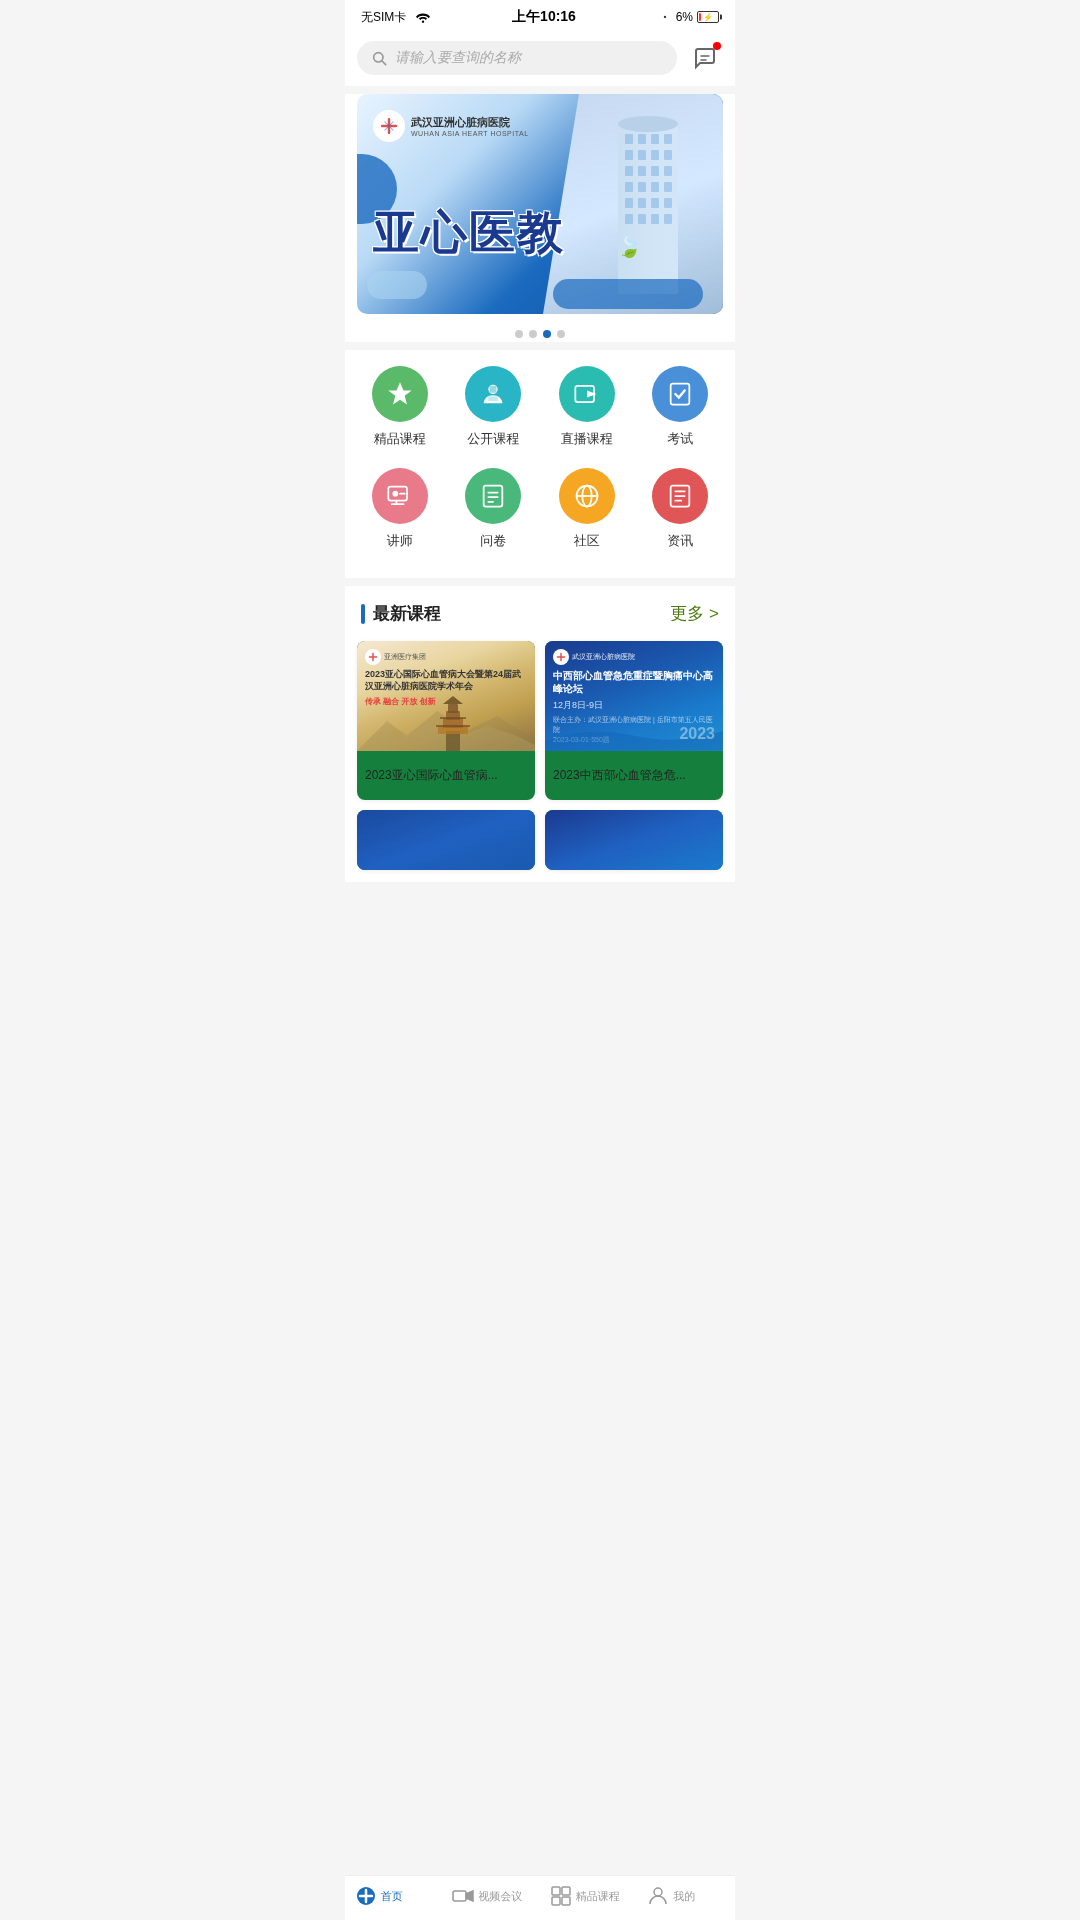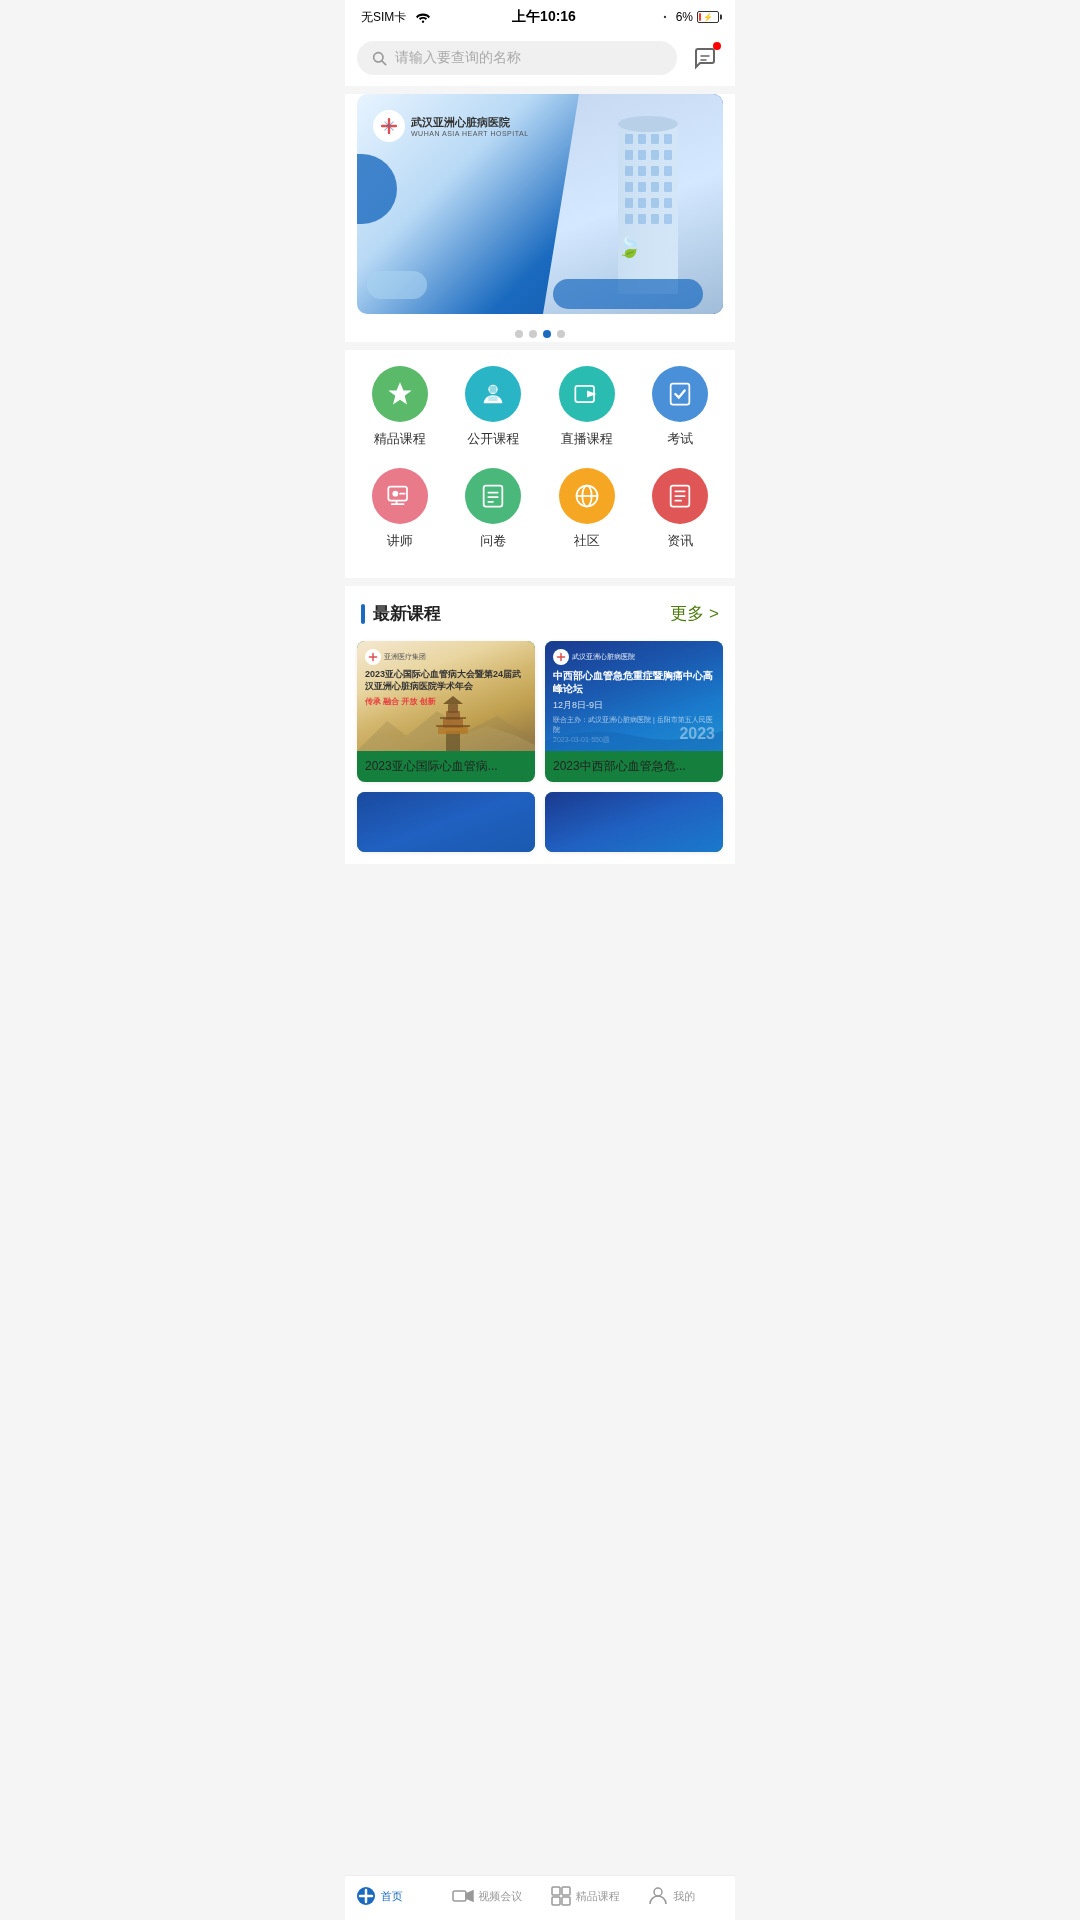--- a/index.html
+++ b/index.html
@@ -73,20 +73,21 @@
       gap: 10px;
     }
     .search-input-wrapper {
       flex: 1;
       background: #f0f0f0;
       border-radius: 20px;
       display: flex;
       align-items: center;
       padding: 8px 14px;
       gap: 8px;
+      font-style: italic;
     }
     .search-icon-svg {
       width: 16px;
       height: 16px;
       color: #999;
     }
     .search-placeholder {
       color: #aaa;
       font-size: 14px;
     }
@@ -389,21 +390,21 @@
     }
     .pagoda-visual {
       position: absolute;
       bottom: 0;
       left: 50%;
       transform: translateX(-40%);
       width: 70px;
       height: 60px;
     }
     .course-info {
-      padding: 7px 8px;
+      padding: 16px 8px;
     }
     .course-name {
       font-size: 12px;
       color: #222;
       line-height: 1.4;
       overflow: hidden;
       display: -webkit-box;
       -webkit-line-clamp: 2;
       -webkit-box-orient: vertical;
     }
@@ -501,20 +502,21 @@
           <path d="M16 6 L16 26 M6 16 L26 16" stroke="#e05050" stroke-width="3.5" stroke-linecap="round"></path>
           <path d="M10 10 L22 22 M22 10 L10 22" stroke="#1a6abf" stroke-width="1.5" stroke-linecap="round" opacity="0.5"></path>
         </svg>
       </div>
       <div class="hospital-name-block">
         <span class="hospital-name-cn">武汉亚洲心脏病医院</span>
         <span class="hospital-name-en">WUHAN ASIA HEART HOSPITAL</span>
       </div>
     </div>
 
+    <div class="banner-title">亚心医教</div>
     <div class="banner-leaf">🍃</div>
 
     <div class="banner-building">
 
       <svg class="building-visual" viewBox="0 0 130 200" fill="none" xmlns="http://www.w3.org/2000/svg">
 
         <rect x="35" y="20" width="60" height="170" fill="#d0e4f8" rx="2"></rect>
         <rect x="35" y="20" width="60" height="170" fill="url(#buildingGrad)" rx="2"></rect>
 
         <g fill="rgba(100,160,220,0.4)">

